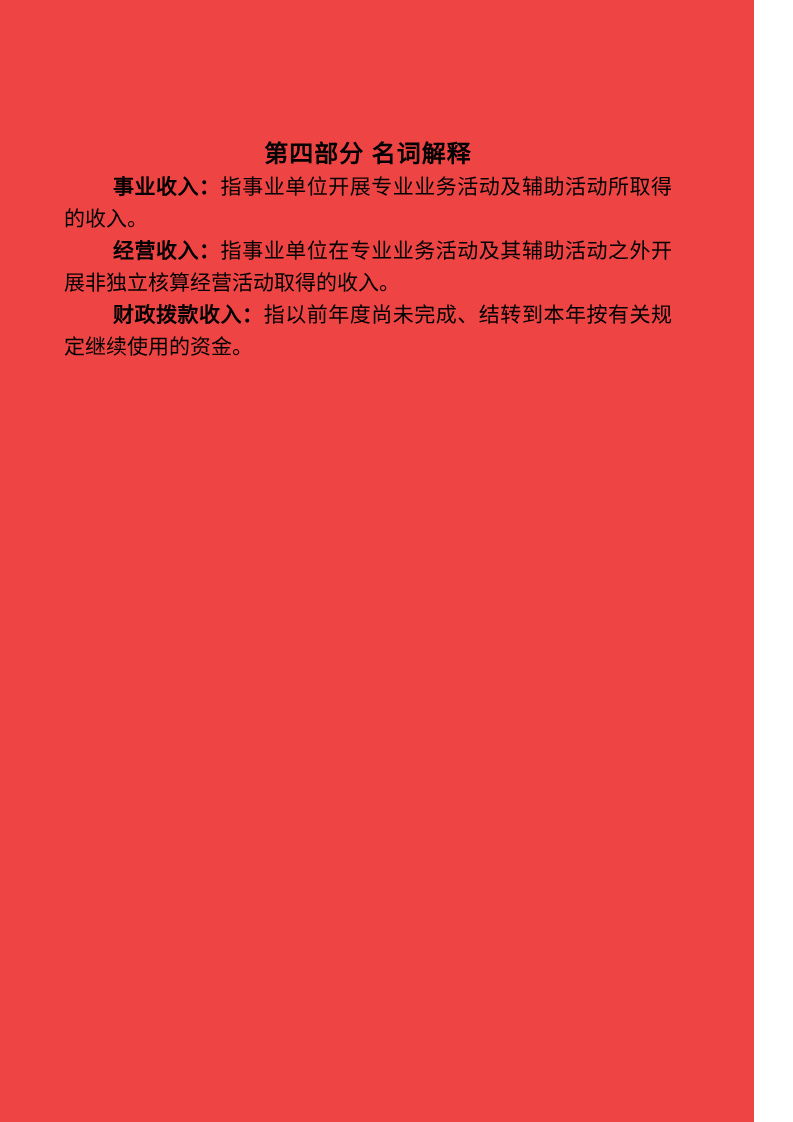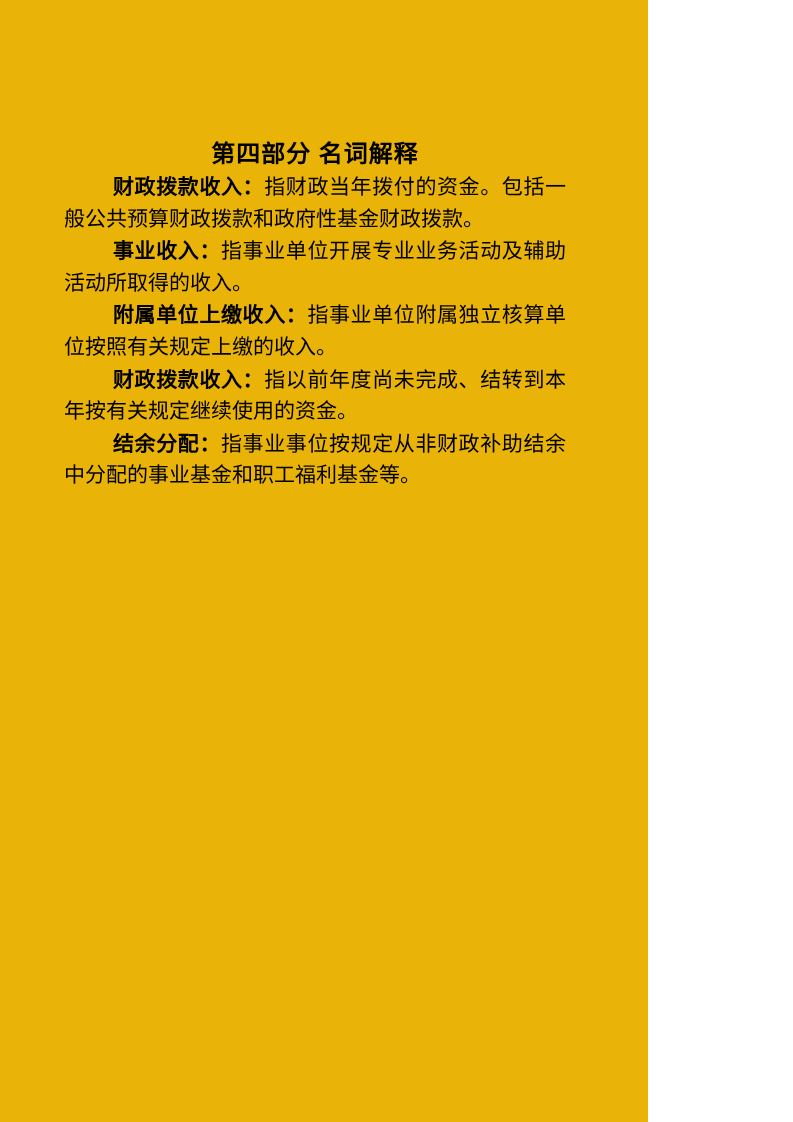--- a/index.html
+++ b/index.html
@@ -7,23 +7,23 @@
     padding: 0;
     background: #ffffff;
   }
   body {
     width: 793px;
     height: 1122px;
     overflow: hidden;
   }
   .page {
     box-sizing: border-box;
-    width: 648px;
+    width: 754px;
     height: 1122px;
-    background: #eab308;
+    background: #ef4444;
     padding: 139px 82px 0 64px;
   }
   .doc-title {
     margin: 0 0 2px 0;
     color: #000000;
     font-family: "Liberation Sans", "DejaVu Sans", sans-serif;
     font-weight: bold;
     font-size: 24px;
     line-height: 30px;
     text-align: center;
@@ -45,28 +45,26 @@
   .definition {
     font-weight: normal;
   }
 </style>
 </head>
 <body>
 
 <div class="page">
   <h1 class="doc-title">第四部分 名词解释</h1>
 
-  <p class="para"><span class="term">财政拨款收入：</span><span class="definition">指财政当年拨付的资金。包括一般公共预算财政拨款和政府性基金财政拨款。</span></p>
 
 
   <p class="para"><span class="term">事业收入：</span><span class="definition">指事业单位开展专业业务活动及辅助活动所取得的收入。</span></p>
 
+  <p class="para"><span class="term">经营收入：</span><span class="definition">指事业单位在专业业务活动及其辅助活动之外开展非独立核算经营活动取得的收入。</span></p>
 
-  <p class="para"><span class="term">附属单位上缴收入：</span><span class="definition">指事业单位附属独立核算单位按照有关规定上缴的收入。</span></p>
 
 
 
   <p class="para"><span class="term">财政拨款收入：</span><span class="definition">指以前年度尚未完成、结转到本年按有关规定继续使用的资金。</span></p>
 
-  <p class="para"><span class="term">结余分配：</span><span class="definition">指事业事位按规定从非财政补助结余中分配的事业基金和职工福利基金等。</span></p>
 
 
 </div>
 
 </body></html>

